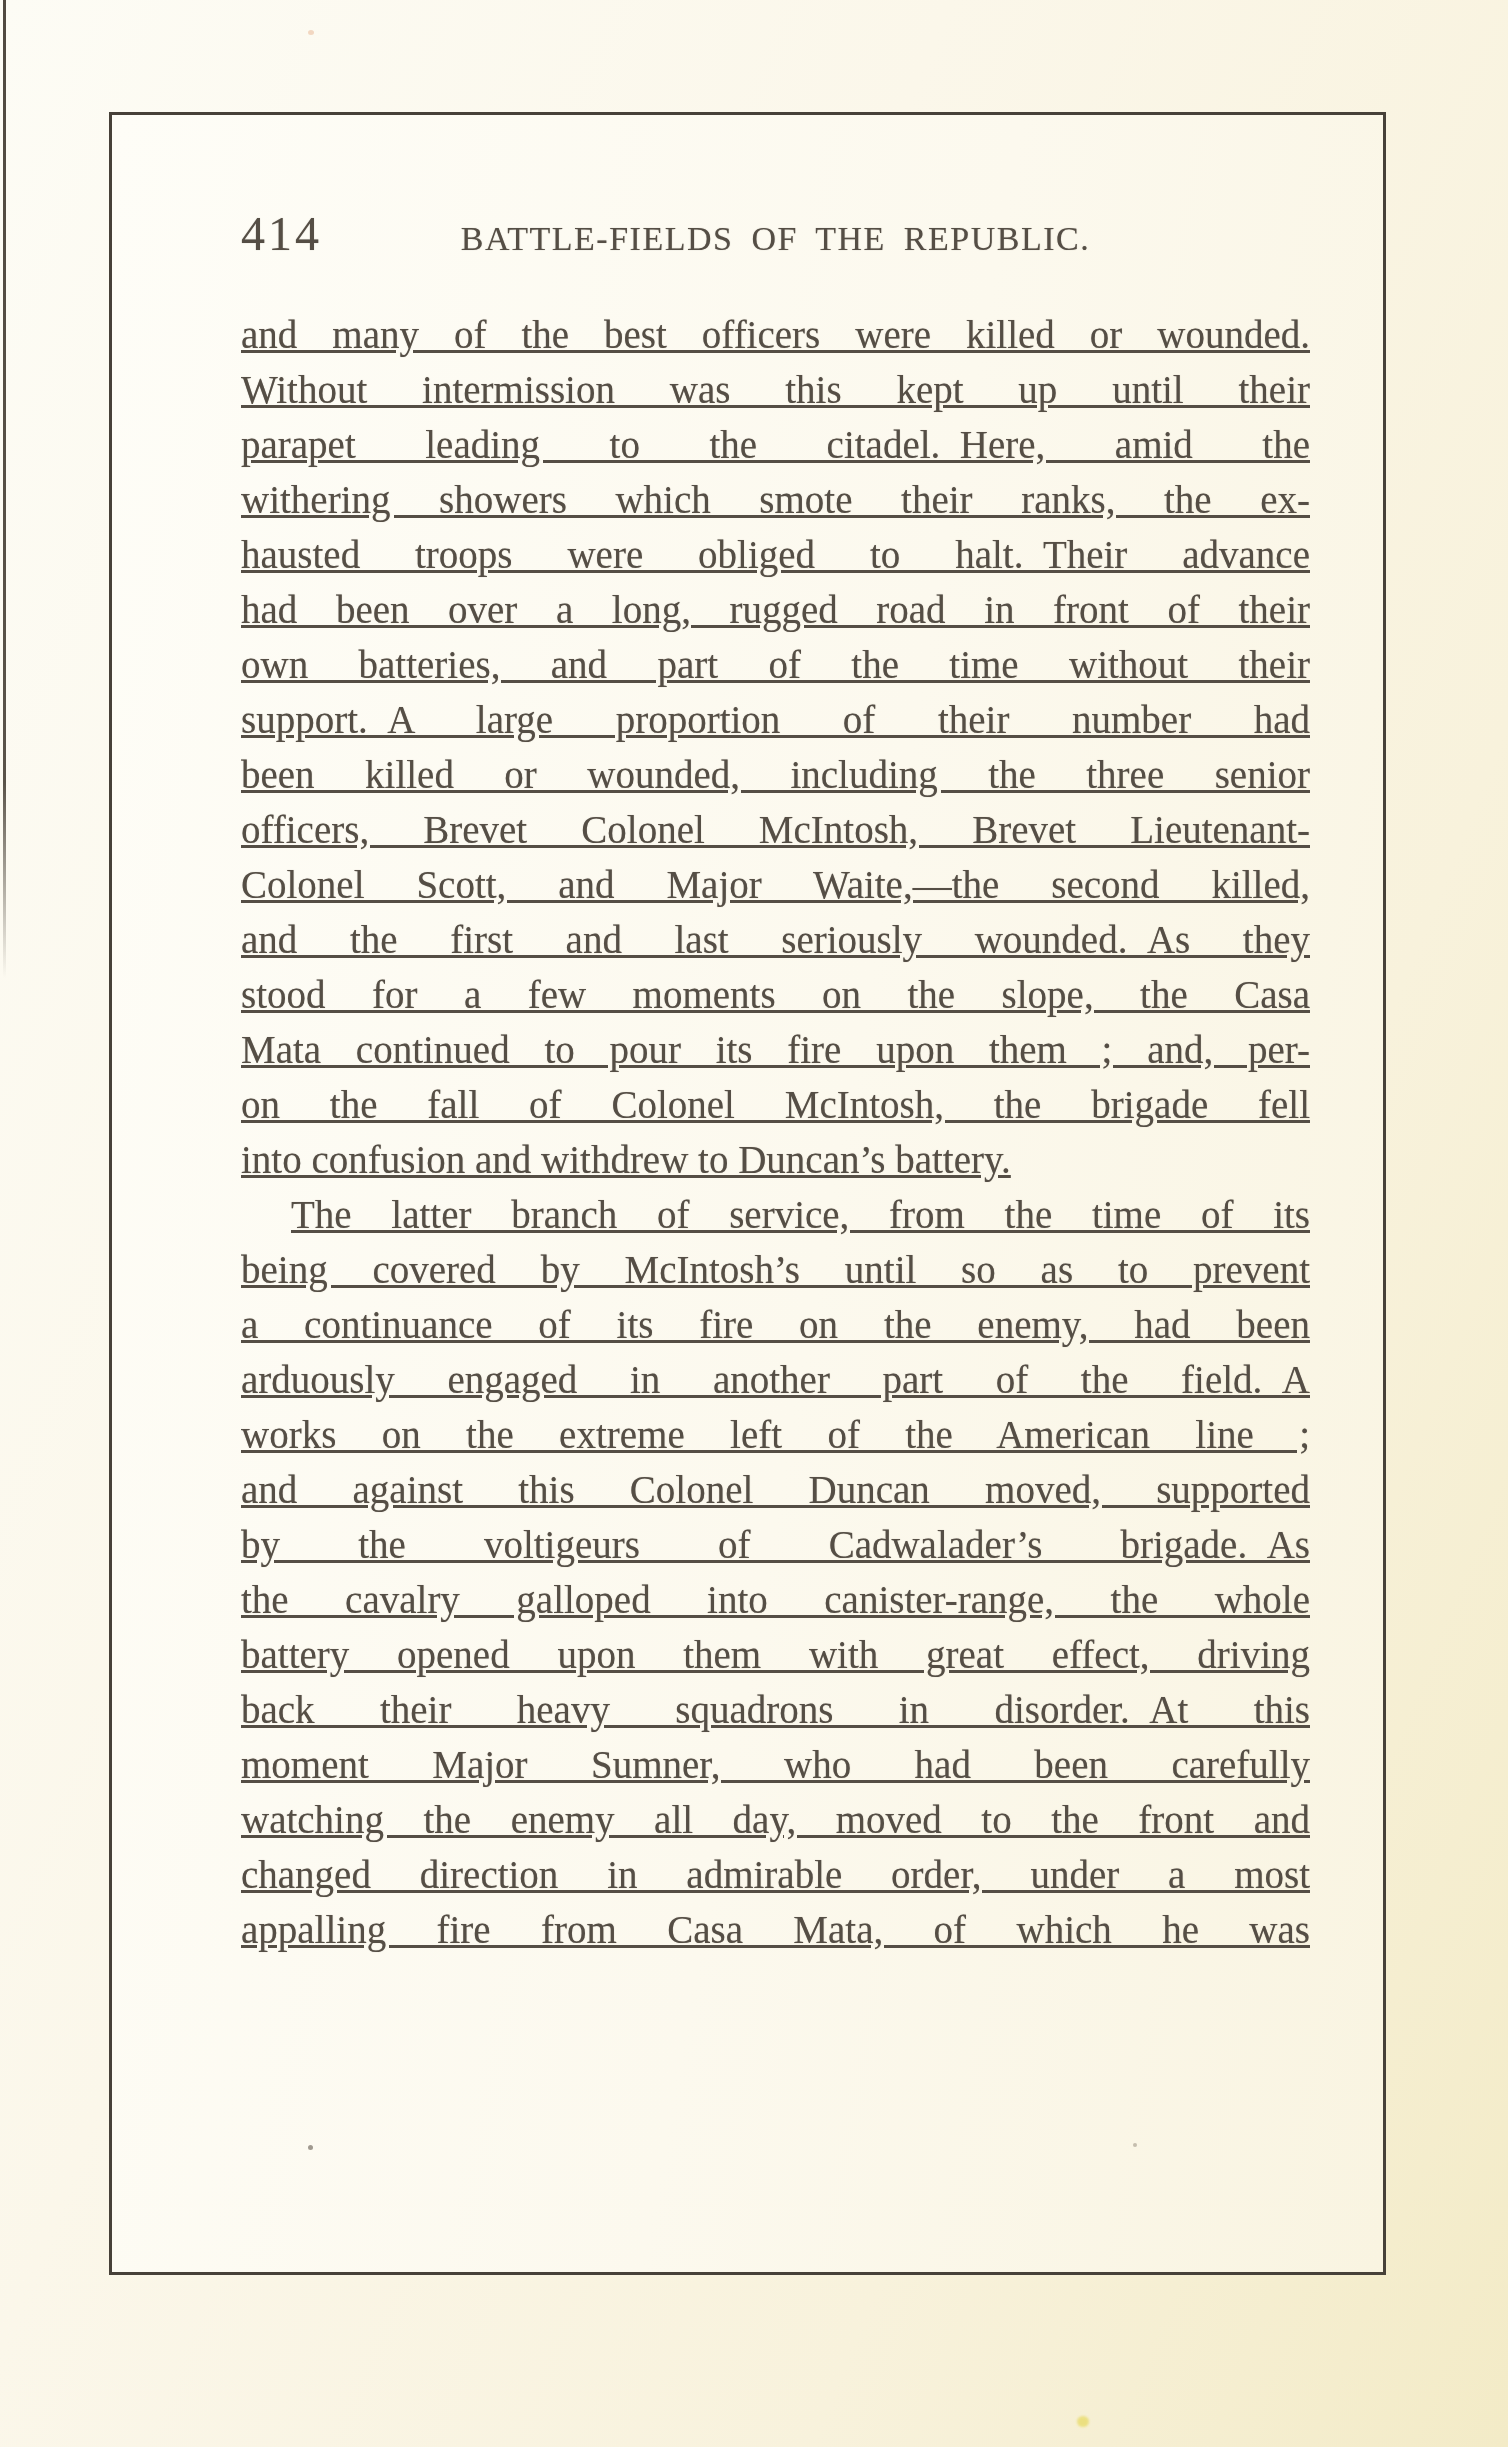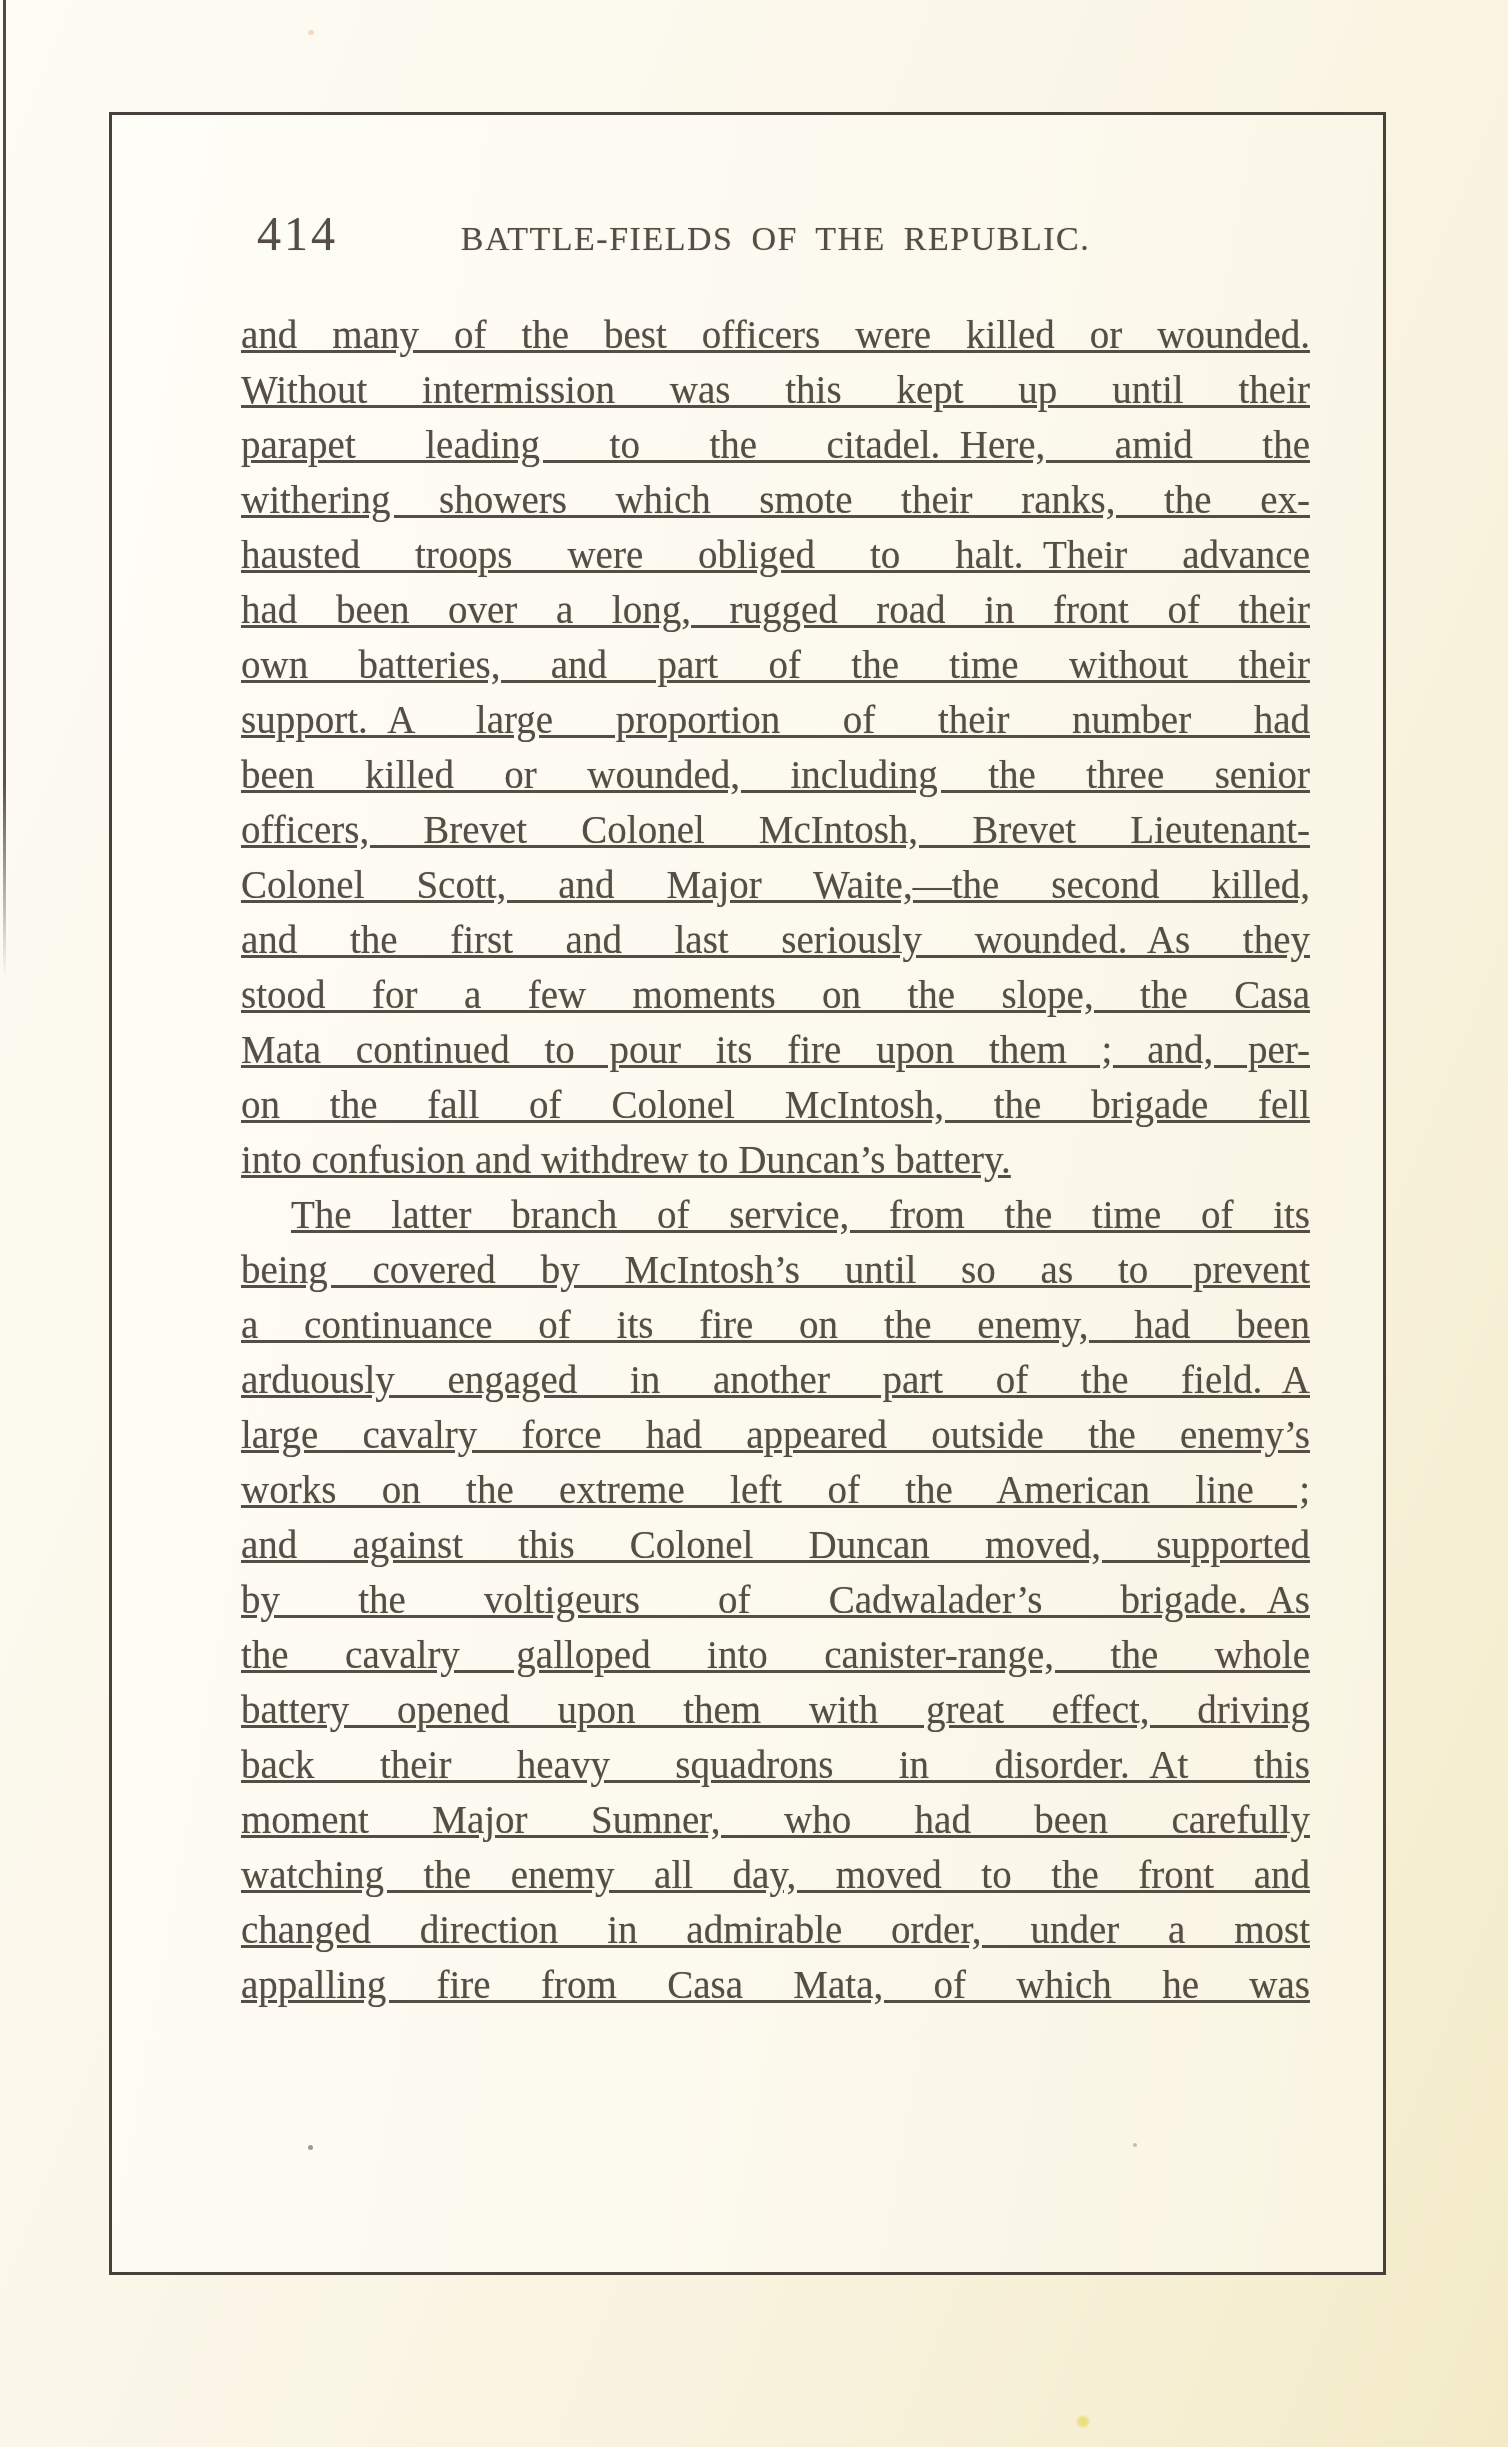--- a/index.html
+++ b/index.html
@@ -33,21 +33,21 @@
     background: linear-gradient(100deg, #fefdf7 0%, #fcf9ee 55%, #f9f4e1 100%);
   }
 
   .running-header {
     position: absolute;
     left: 129px; top: 93px;
     width: 1069px; height: 51px;
   }
   .pagenum {
     position: absolute;
-    left: 16px; top: 0;
+    left: 0; top: 0;
     font-size: 48px;
     line-height: 51px;
     letter-spacing: 3px;
     text-shadow: 0 0 1px rgba(85,78,69,.45);
   }
   .running-title {
     position: absolute;
     left: 0; right: 0; top: 5px;
     text-align: center;
     font-size: 34px;
@@ -109,21 +109,20 @@
         <div class="line">Colonel Scott, and Major Waite,—the second killed,</div>
         <div class="line">and the first and last seriously wounded. As they</div>
         <div class="line">stood for a few moments on the slope, the Casa</div>
         <div class="line">Mata continued to pour its fire upon them ; and, per-</div>
         <div class="line">on the fall of Colonel McIntosh, the brigade fell</div>
         <div class="line pend">into confusion and withdrew to Duncan’s battery.</div>
         <div class="line indent">The latter branch of service, from the time of its</div>
         <div class="line">being covered by McIntosh’s until so as to prevent</div>
         <div class="line">a continuance of its fire on the enemy, had been</div>
         <div class="line">arduously engaged in another part of the field. A</div>
-        <div class="line">large cavalry force had appeared outside the enemy’s</div>
         <div class="line">works on the extreme left of the American line ;</div>
         <div class="line">and against this Colonel Duncan moved, supported</div>
         <div class="line">by the voltigeurs of Cadwalader’s brigade. As</div>
         <div class="line">the cavalry galloped into canister-range, the whole</div>
         <div class="line">battery opened upon them with great effect, driving</div>
         <div class="line">back their heavy squadrons in disorder. At this</div>
         <div class="line">moment Major Sumner, who had been carefully</div>
         <div class="line">watching the enemy all day, moved to the front and</div>
         <div class="line">changed direction in admirable order, under a most</div>
         <div class="line">appalling fire from Casa Mata, of which he was</div>

